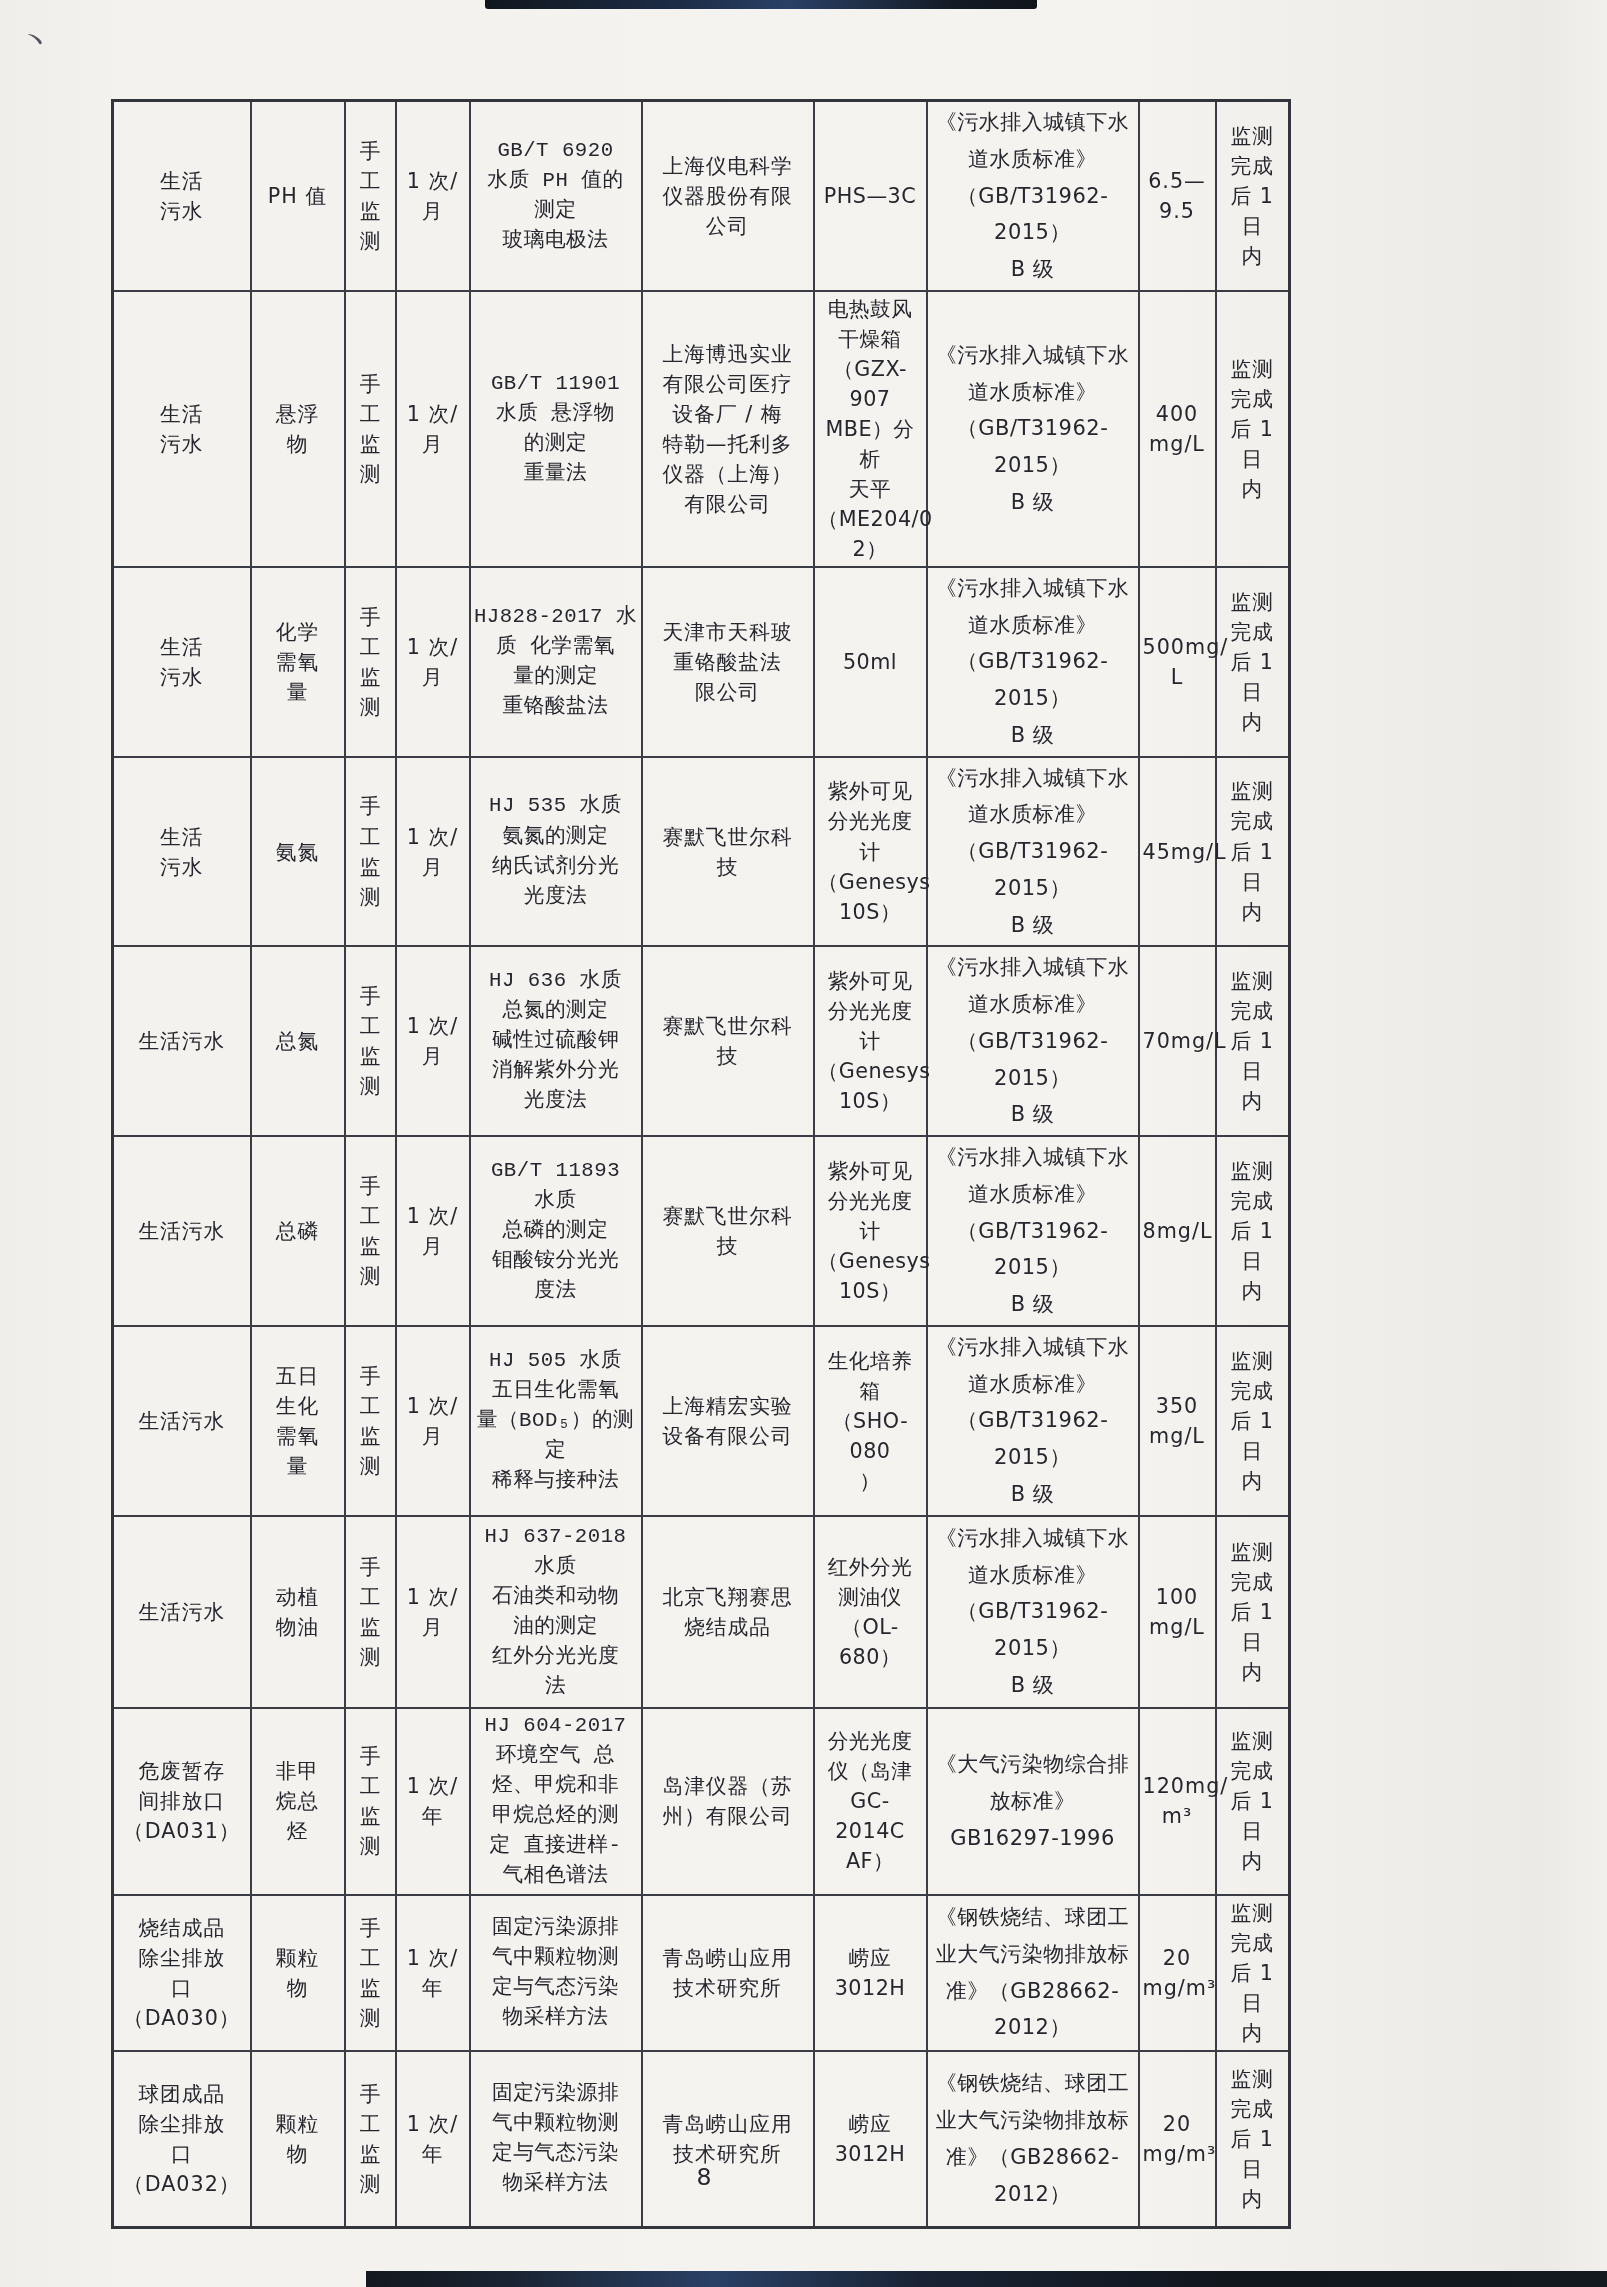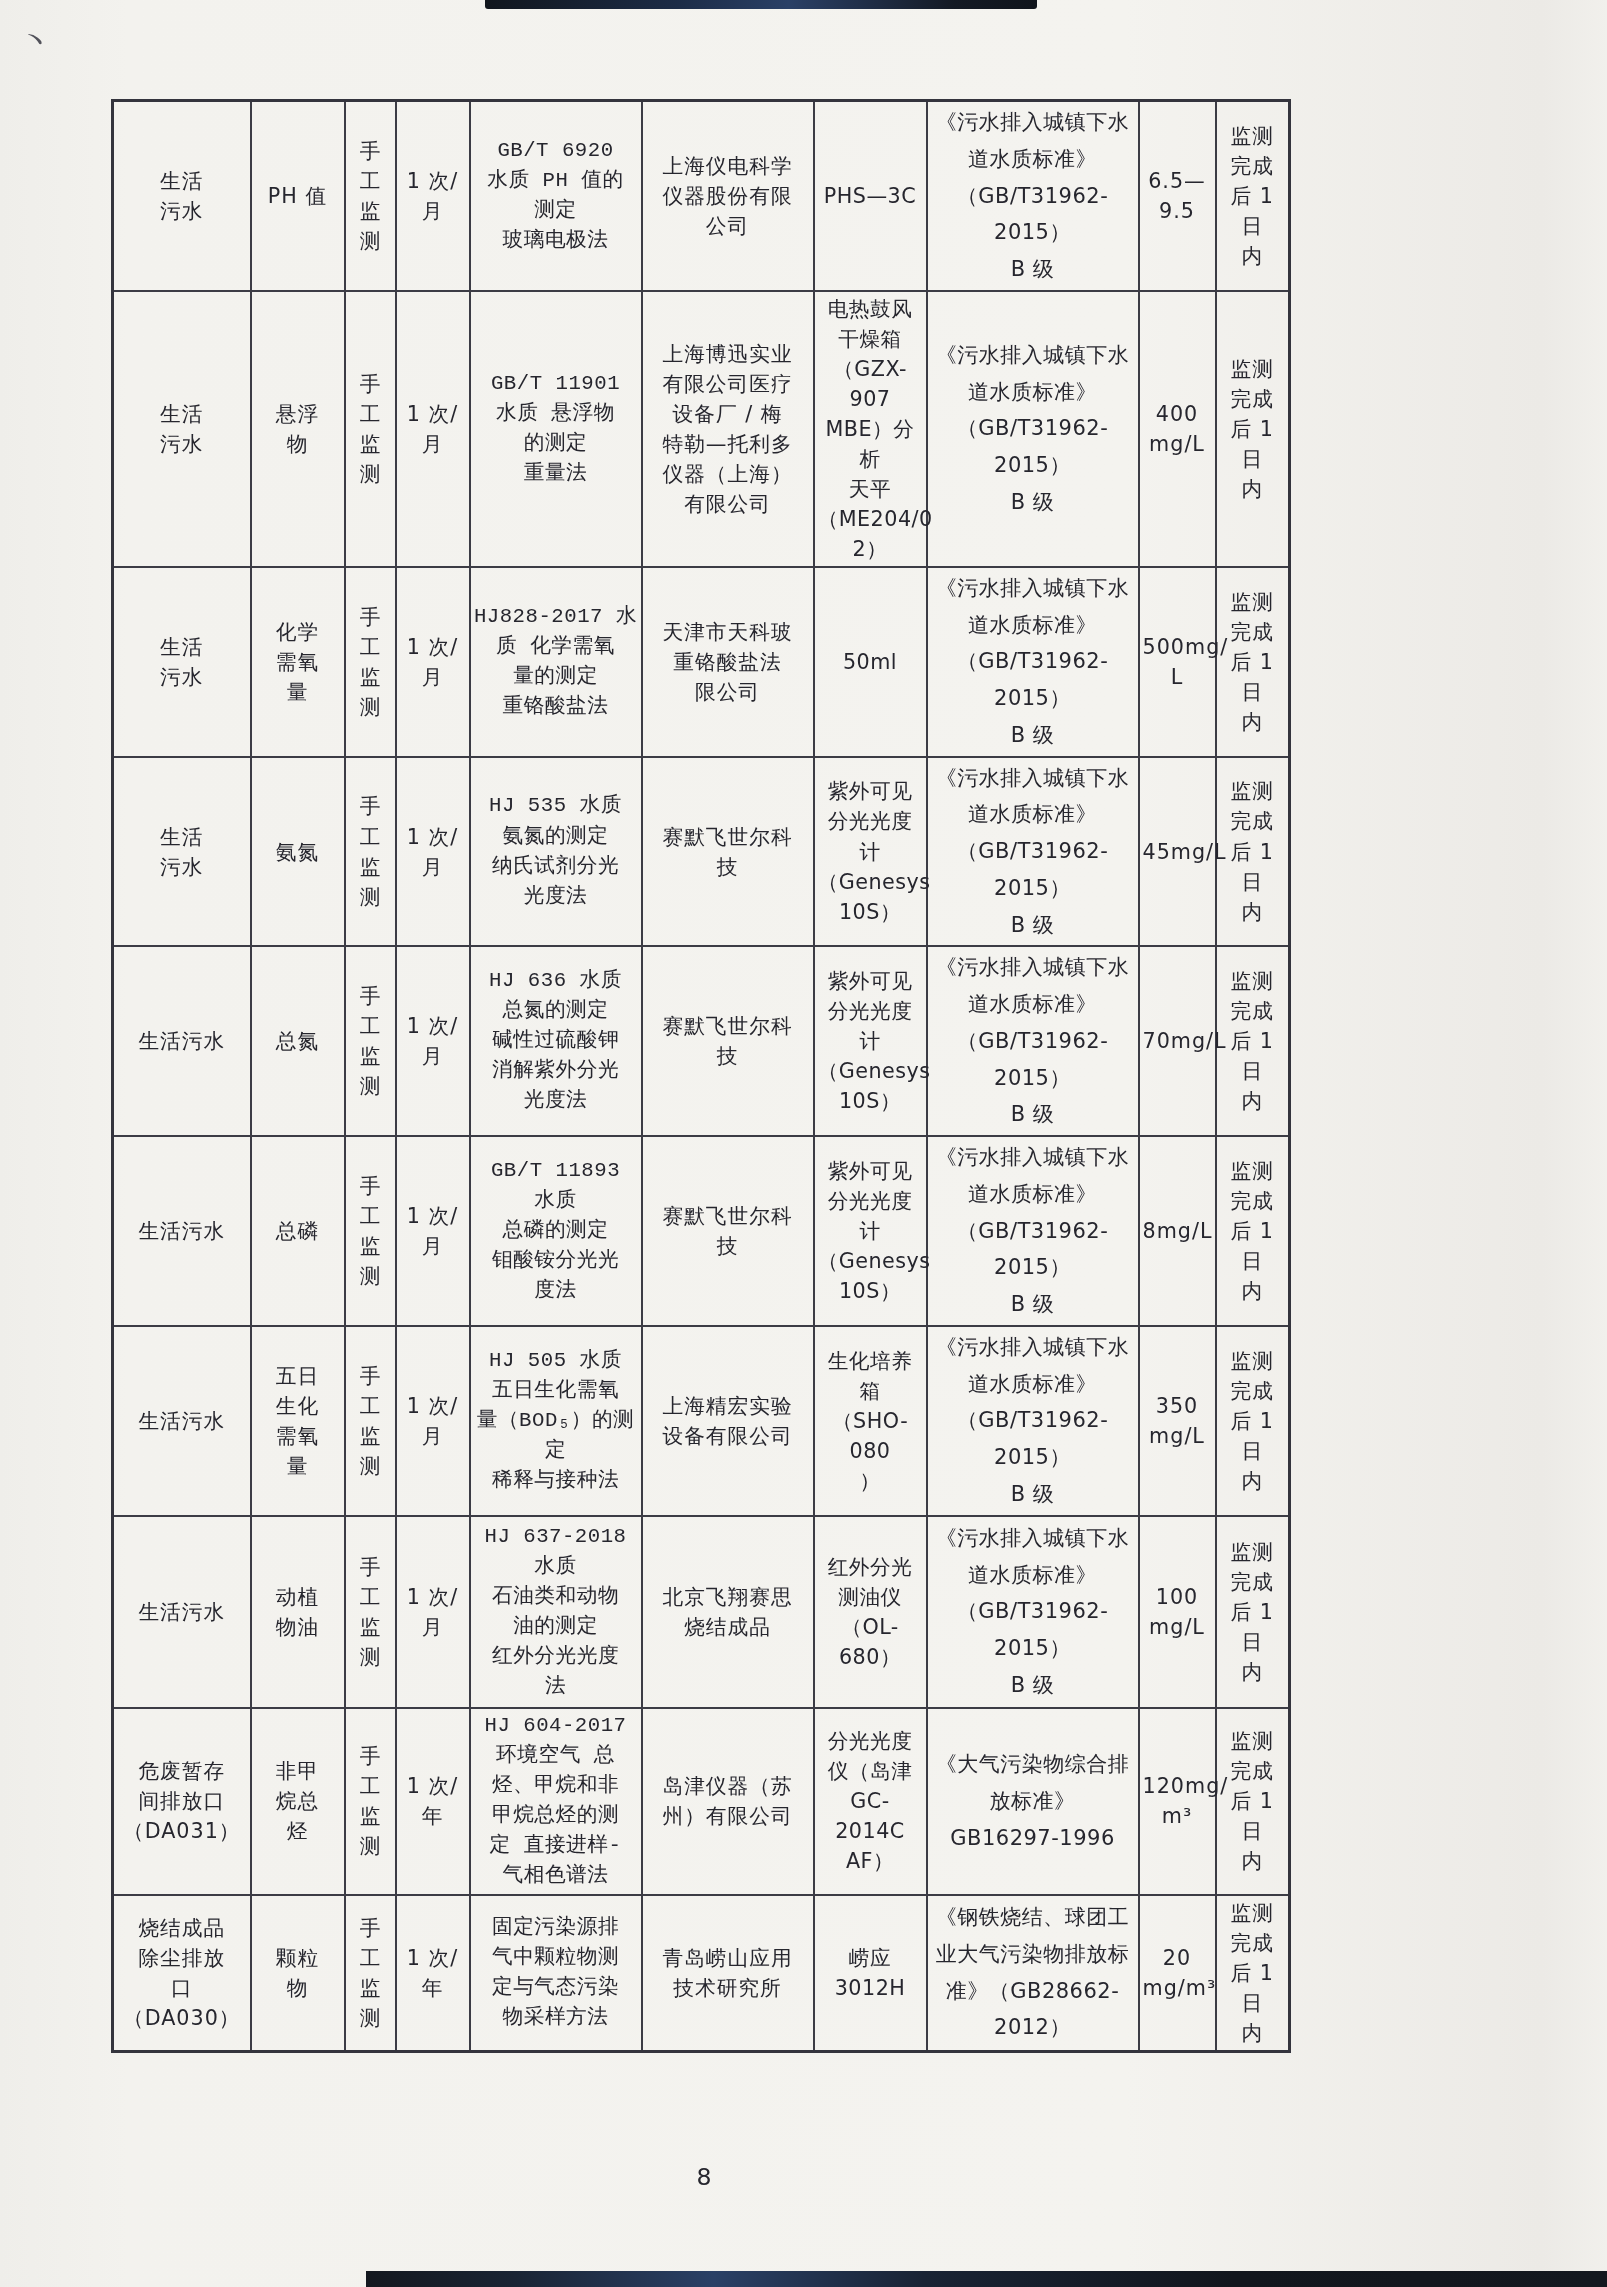--- a/index.html
+++ b/index.html
@@ -388,20 +388,50 @@
           <td class="c7">《钢铁烧结、球团工
 业大气污染物排放标
 准》（GB28662-2012）</td>
           <td class="c8">20
 mg/m³</td>
           <td class="c9">监测
 完成
 后 1 日
 内</td>
         </tr>
+        <tr style="height: 177px;">
+          <td class="c0">球团成品
+除尘排放
+口
+（DA032）</td>
+          <td class="c1">颗粒
+物</td>
+          <td class="c2">手
+工
+监
+测</td>
+          <td class="c3">1 次/
+年</td>
+          <td class="c4">固定污染源排
+气中颗粒物测
+定与气态污染
+物采样方法</td>
+          <td class="c5">青岛崂山应用
+技术研究所</td>
+          <td class="c6">崂应 3012H</td>
+          <td class="c7">《钢铁烧结、球团工
+业大气污染物排放标
+准》（GB28662-2012）</td>
+          <td class="c8">20
+mg/m³</td>
+          <td class="c9">监测
+完成
+后 1 日
+内</td>
+        </tr>
       </tbody>
   </table>
 
   <div class="page-number">8</div>
 
   <div class="scan-band-bottom"></div>
 
 </div>
 
 

